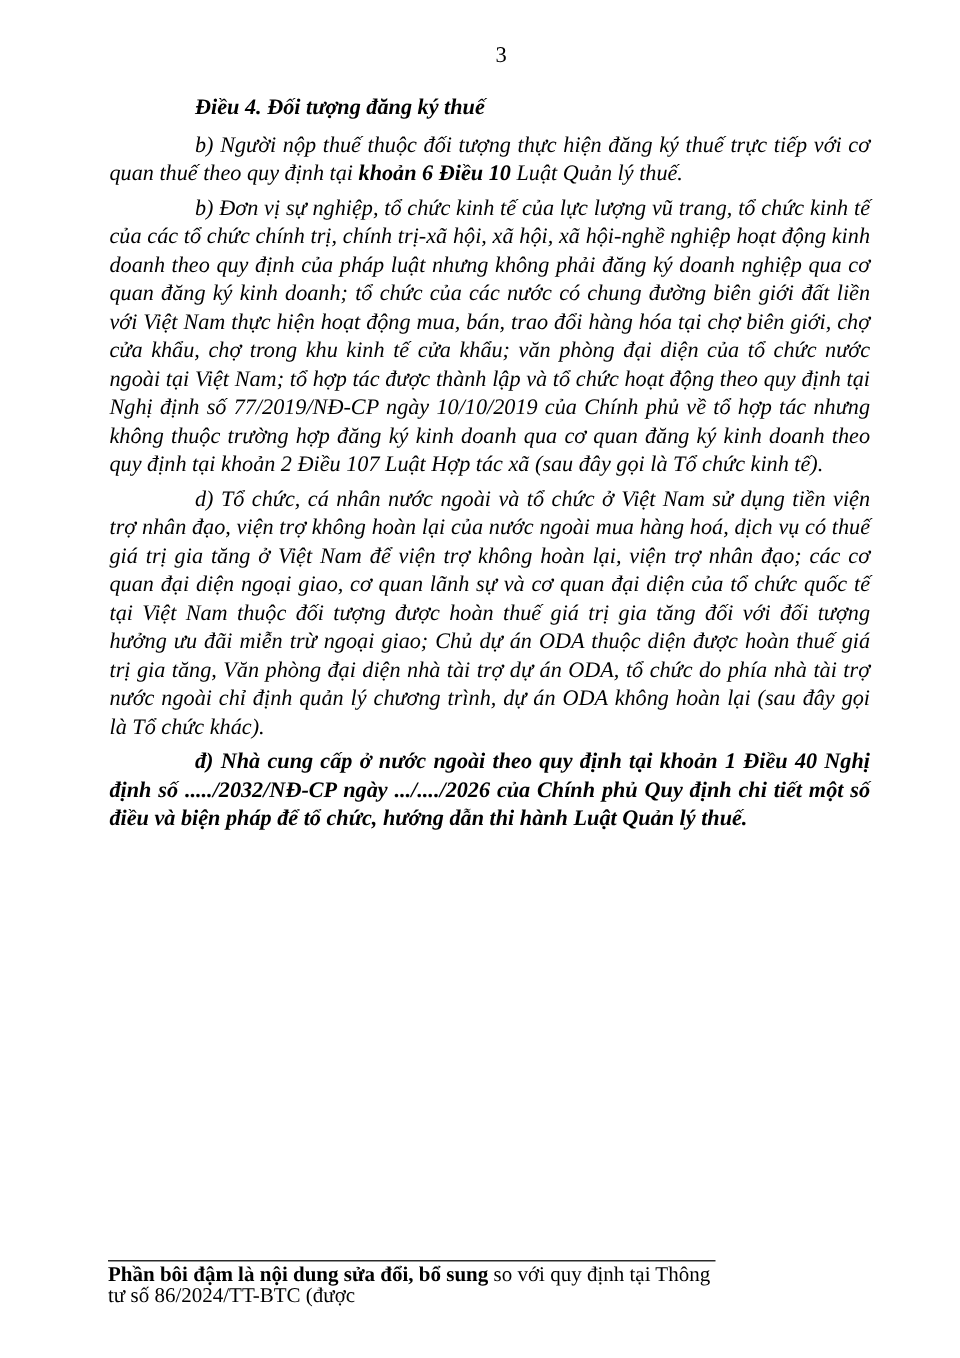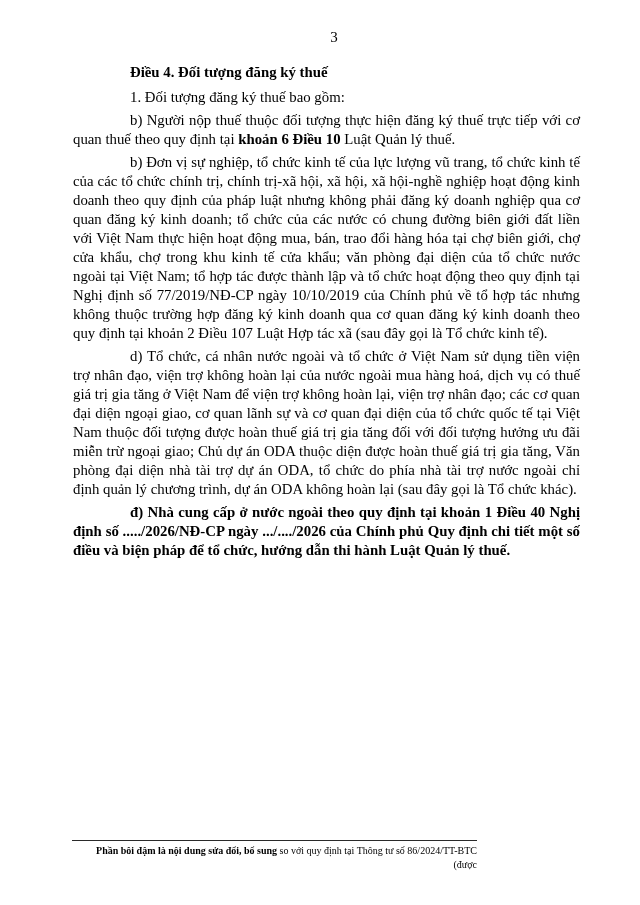--- a/index.html
+++ b/index.html
@@ -10,59 +10,58 @@
     color:#000;
     font-family:"Liberation Serif","DejaVu Serif",serif;
     overflow:hidden;
   }
   .pagenum{
     position:absolute;top:29px;left:0;width:668px;
     text-align:center;font-size:15px;
   }
   .content{
     position:absolute;top:63px;left:73px;width:507px;
-    font-size:14.8px;line-height:19px;text-align:justify;
+    font-size:14.8px;line-height:19px;text-align:justify;font-style:italic;
   }
   .content h2{
     font-size:14.8px;font-weight:bold;margin:0 0 6px;
     text-indent:57px;text-align:left;
   }
   .content p{margin:0 0 4px;text-indent:57px;}
   .b{font-weight:bold;}
   .p-bold{font-weight:bold;}
   .footnote{
     position:absolute;left:72px;top:840px;width:405px;
     border-top:1.6px solid #2a2a2a;padding-top:3px;
-    font-size:10px;line-height:14.2px;text-align:right;
+    font-size:14px;line-height:14.2px;text-align:left;
   }
 </style>
 </head>
 <body>
 
 <div class="page">
 
   <div class="pagenum">3</div>
 
   <div class="content">
 
     <h2>Điều 4. Đối tượng đăng ký thuế</h2>
 
-    <p>1. Đối tượng đăng ký thuế bao gồm:</p>
 
 
     <p><span>b) Người nộp thuế thuộc đối tượng thực hiện đăng ký thuế trực tiếp với cơ quan thuế theo quy định tại </span><span class="b">khoản 6 Điều 10</span><span> Luật Quản lý thuế.</span></p>
 
 
 
     <p>b) Đơn vị sự nghiệp, tổ chức kinh tế của lực lượng vũ trang, tổ chức kinh tế của các tổ chức chính trị, chính trị-xã hội, xã hội, xã hội-nghề nghiệp hoạt động kinh doanh theo quy định của pháp luật nhưng không phải đăng ký doanh nghiệp qua cơ quan đăng ký kinh doanh; tổ chức của các nước có chung đường biên giới đất liền với Việt Nam thực hiện hoạt động mua, bán, trao đổi hàng hóa tại chợ biên giới, chợ cửa khẩu, chợ trong khu kinh tế cửa khẩu; văn phòng đại diện của tổ chức nước ngoài tại Việt Nam; tổ hợp tác được thành lập và tổ chức hoạt động theo quy định tại Nghị định số 77/2019/NĐ-CP ngày 10/10/2019 của Chính phủ về tổ hợp tác nhưng không thuộc trường hợp đăng ký kinh doanh qua cơ quan đăng ký kinh doanh theo quy định tại khoản 2 Điều 107 Luật Hợp tác xã (sau đây gọi là Tổ chức kinh tế).</p>
 
 
     <p>d) Tổ chức, cá nhân nước ngoài và tổ chức ở Việt Nam sử dụng tiền viện trợ nhân đạo, viện trợ không hoàn lại của nước ngoài mua hàng hoá, dịch vụ có thuế giá trị gia tăng ở Việt Nam để viện trợ không hoàn lại, viện trợ nhân đạo; các cơ quan đại diện ngoại giao, cơ quan lãnh sự và cơ quan đại diện của tổ chức quốc tế tại Việt Nam thuộc đối tượng được hoàn thuế giá trị gia tăng đối với đối tượng hưởng ưu đãi miễn trừ ngoại giao; Chủ dự án ODA thuộc diện được hoàn thuế giá trị gia tăng, Văn phòng đại diện nhà tài trợ dự án ODA, tổ chức do phía nhà tài trợ nước ngoài chỉ định quản lý chương trình, dự án ODA không hoàn lại (sau đây gọi là Tổ chức khác).</p>
 
-    <p class="p-bold">đ) Nhà cung cấp ở nước ngoài theo quy định tại khoản 1 Điều 40 Nghị định số ...../2026/NĐ-CP ngày .../..../2026 của Chính phủ Quy định chi tiết một số điều và biện pháp để tổ chức, hướng dẫn thi hành Luật Quản lý thuế.</p>
+    <p class="p-bold">đ) Nhà cung cấp ở nước ngoài theo quy định tại khoản 1 Điều 40 Nghị định số ...../2032/NĐ-CP ngày .../..../2026 của Chính phủ Quy định chi tiết một số điều và biện pháp để tổ chức, hướng dẫn thi hành Luật Quản lý thuế.</p>
 
   </div>
 
   <div class="footnote">
     <div><span class="b">Phần bôi đậm là nội dung sửa đổi, bổ sung</span><span> so với quy định tại Thông tư số 86/2024/TT-BTC (được</span></div>
   </div>
 
 </div>
 
 </body></html>

